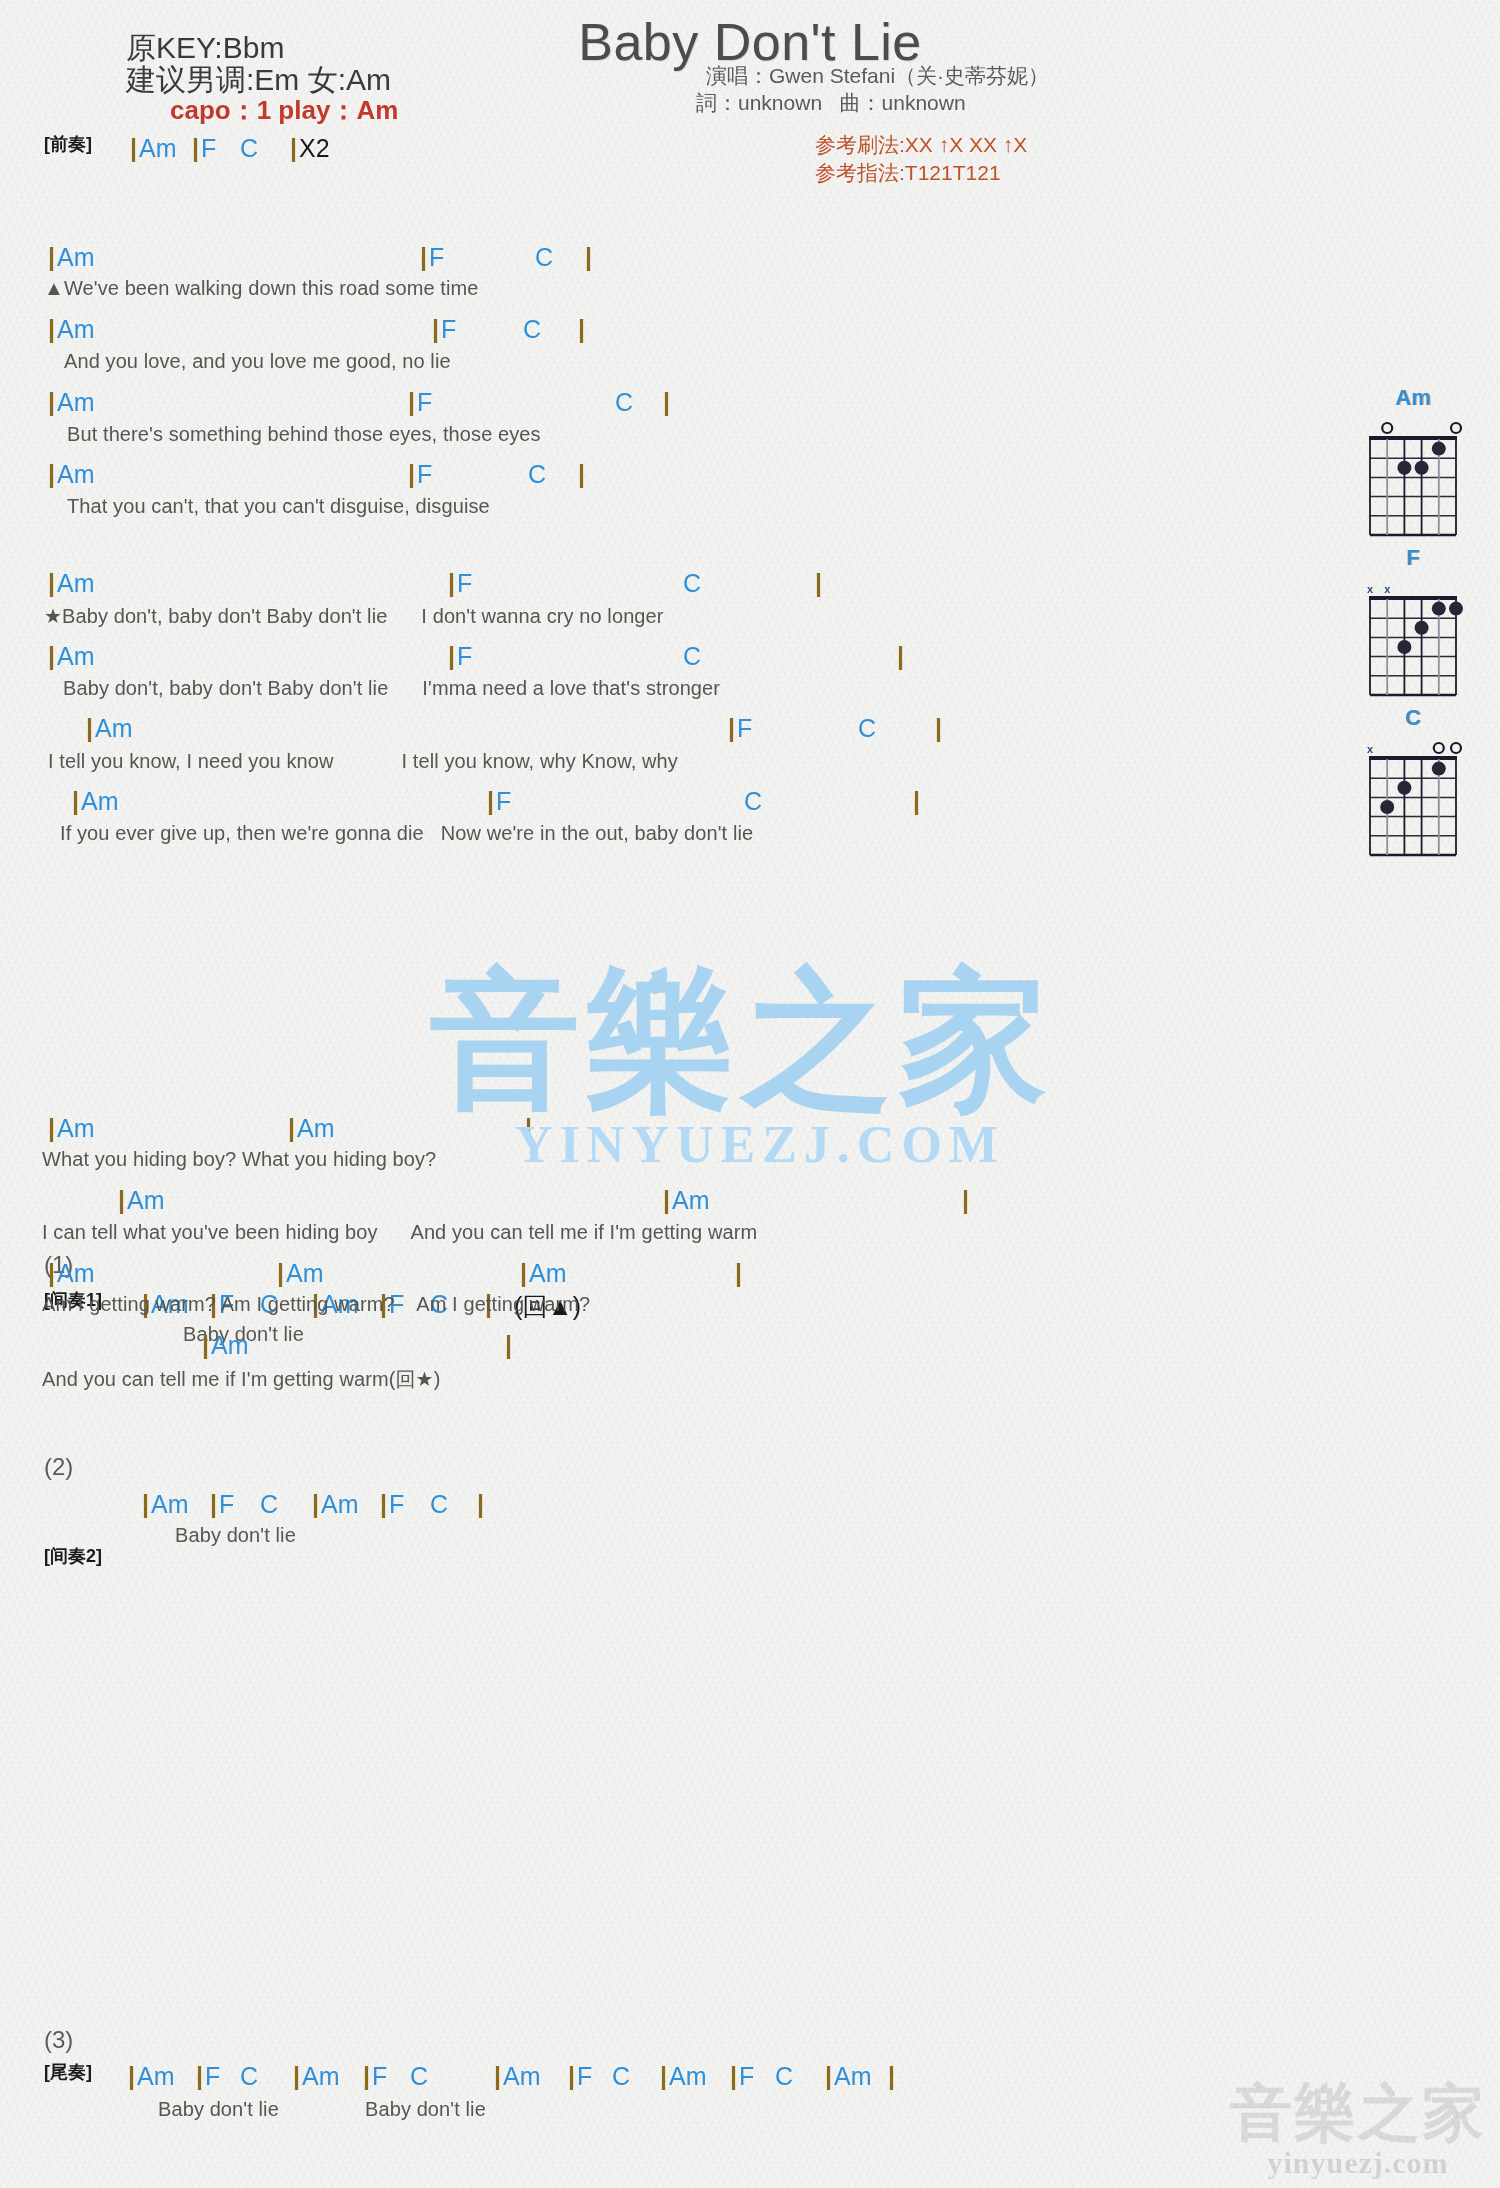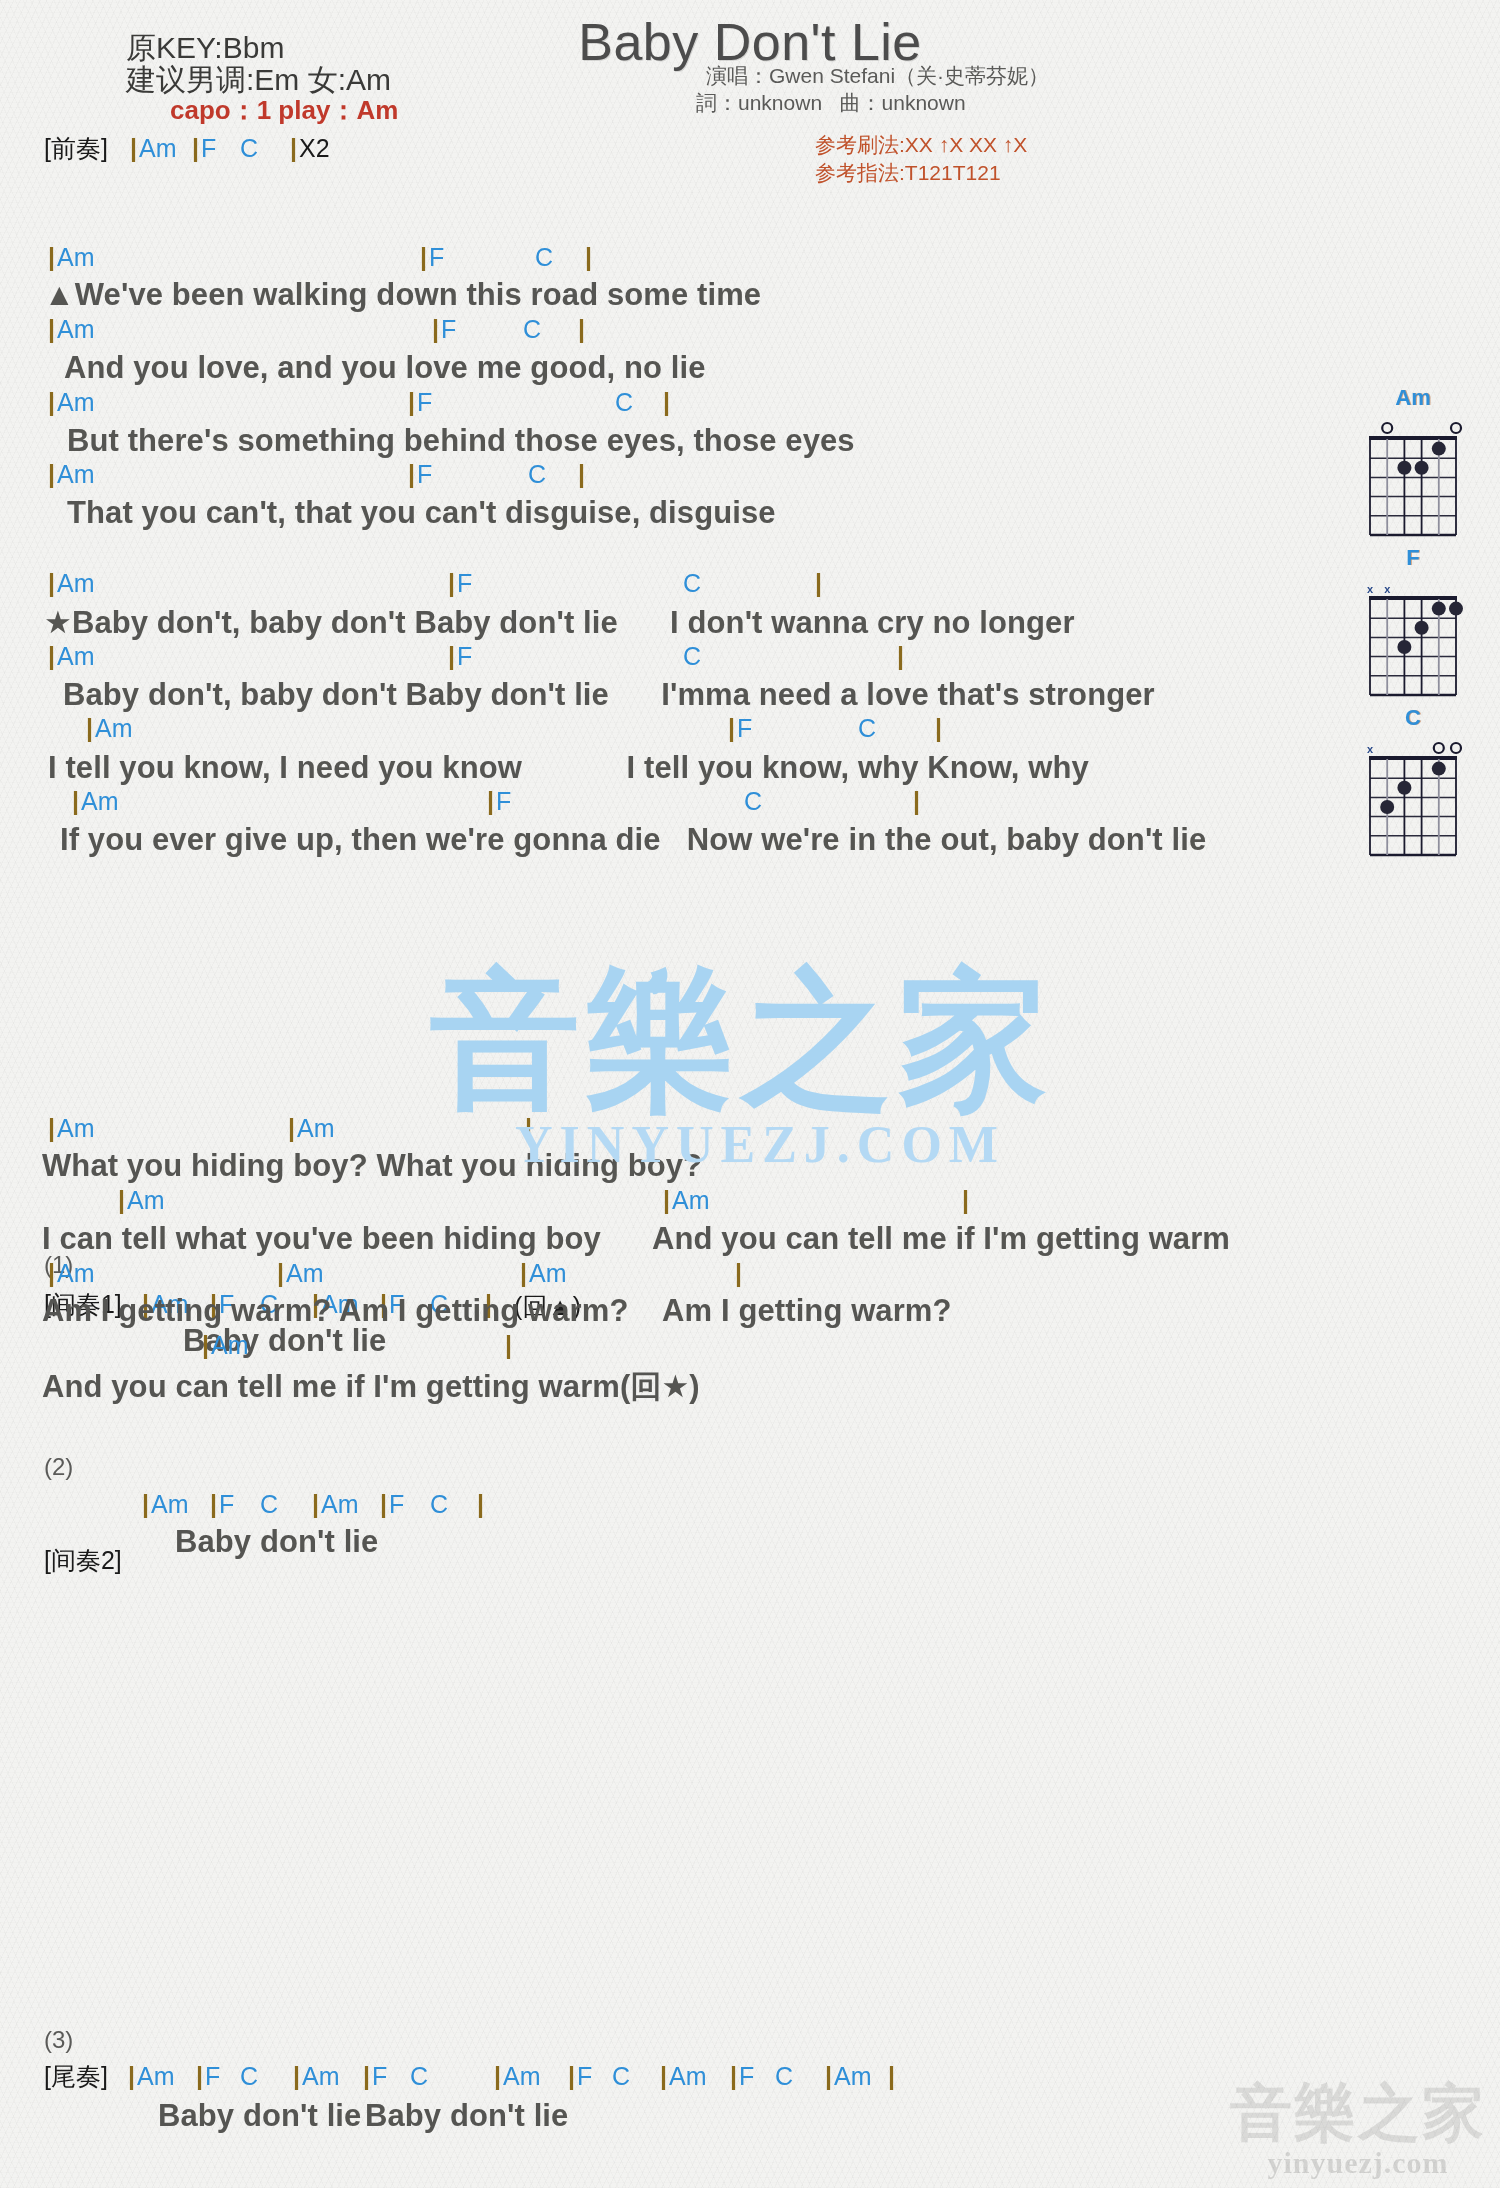--- a/index.html
+++ b/index.html
@@ -31,42 +31,41 @@
     font-size: 25px;
     font-weight: 500;
     letter-spacing: 0.2px;
   }
   .bar {
     color: #8a6a1d;
     font-weight: 700;
   }
   .lyric {
     color: #555552;
-    font-size: 31px;
+    font-size: 20px;
     letter-spacing: 0.1px;
-    font-weight: bold;
   }
   .meta {
     color: #3a3a38;
     font-size: 30px;
   }
   .meta-red {
     color: #c0392b;
     font-size: 26px;
     font-weight: 700;
     margin-left: 36px;
   }
   .credit {
     color: #5a5a58;
     font-size: 21px;
   }
   .sectionlabel {
     color: #1a1a1a;
-    font-size: 25px;
-    font-weight: 400;
+    font-size: 18px;
+    font-weight: 700;
   }
   .numlabel {
     color: #5a5a58;
     font-size: 24px;
   }
 
   
   #title {
     position: absolute;
     left: 0;

